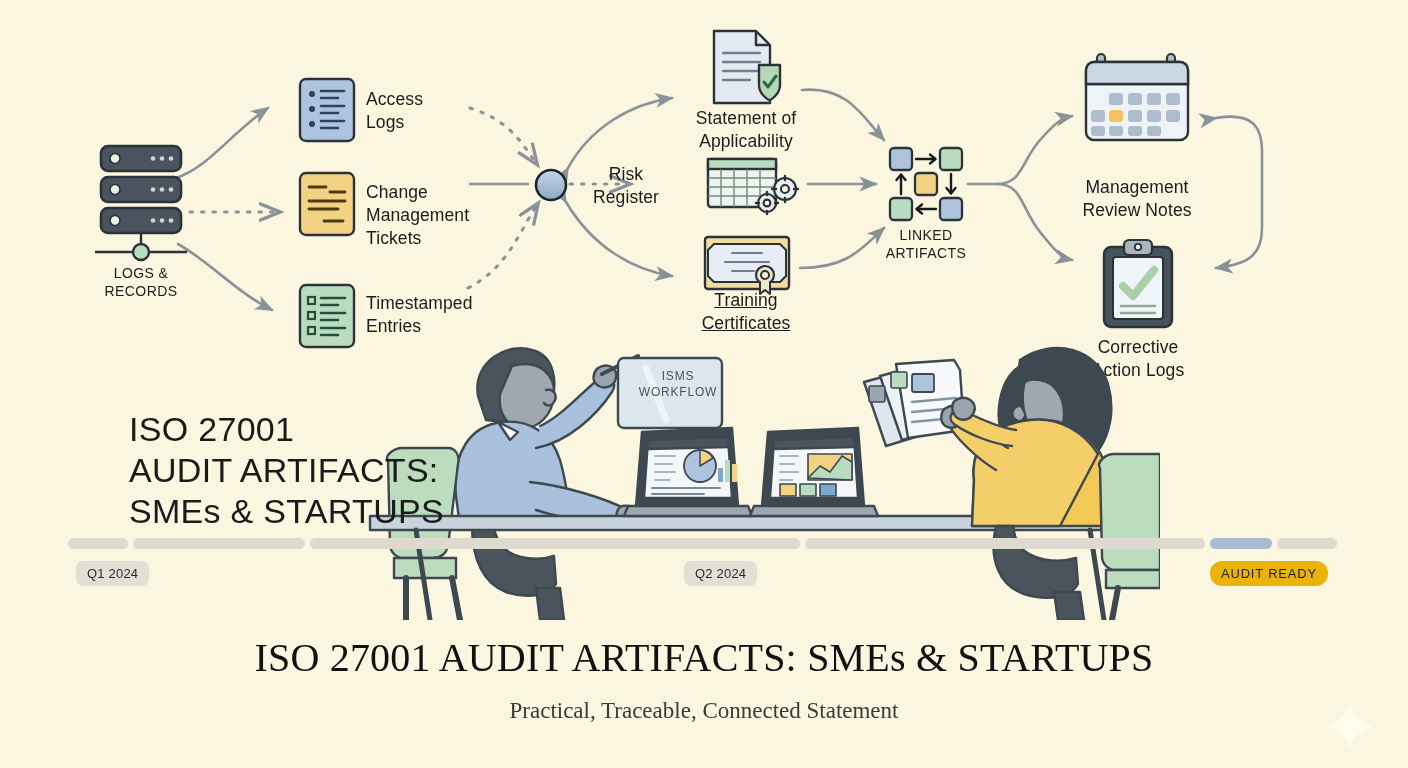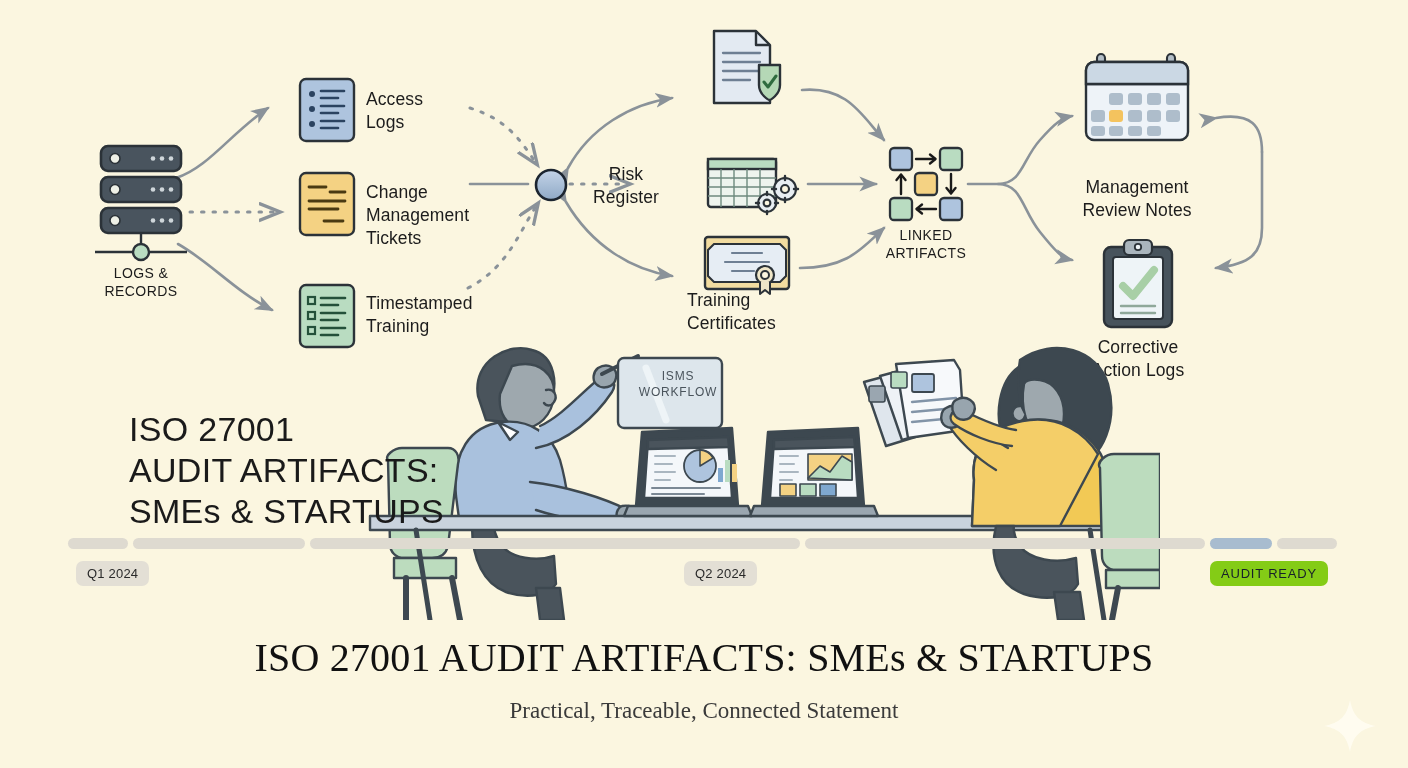--- a/index.html
+++ b/index.html
@@ -62,23 +62,24 @@
     height: 25px;
     line-height: 25px;
     border-radius: 7px;
     background: #e3dfd5;
     color: #2a2a2a;
     font-size: 13px;
     padding: 0 11px;
     letter-spacing: .2px;
   }
   .tl-badge.ready {
-    background: #84cc16;
+    background: #eab308;
     color: #17202a;
     letter-spacing: .8px;
+    border-radius: 12px;
   }
 
   
   #bottom-title {
     position: absolute;
     left: 0; right: 0;
     top: 634px;
     text-align: center;
     font-size: 40px;
     color: #111;
@@ -229,21 +230,21 @@
         <path d="M24,16 L48,16"></path>
           <path d="M24,23 L41,23"></path>
         <path d="M24,31 L48,31"></path>
           <path d="M24,38 L41,38"></path>
         <path d="M24,46 L48,46"></path>
           <path d="M24,53 L41,53"></path>
       </g>
     </svg>
   </div>
   <div class="node-label" style="left:366px;top:292px;">Timestamped
-Training</div>
+Entries</div>
 
   <div class="abs" style="left:533px;top:167px;">
     <svg width="36" height="36" viewBox="0 0 36 36">
       <defs>
           <linearGradient id="hubg" x1="0" y1="0" x2="0" y2="1">
         <stop offset="0" stop-color="#c4d4e8"></stop>
             <stop offset="1" stop-color="#8fa9c6"></stop>
       </linearGradient>
         </defs>
       <circle cx="18" cy="18" r="15" fill="url(#hubg)" stroke="#1c2530" stroke-width="2.6"></circle>
@@ -257,20 +258,22 @@
       <g stroke="#6e7f93" stroke-width="2.3" stroke-linecap="round">
         <path d="M17,26 L54,26"></path>
           <path d="M17,35 L54,35"></path>
           <path d="M17,44 L54,44"></path>
           <path d="M17,53 L44,53"></path>
       </g>
       <path d="M53,38 L74,38 L74,58 C74,68 64,73 63.5,73 C63,73 53,68 53,58 Z" fill="#b5d8b6" stroke="#2b3238" stroke-width="2.4" stroke-linejoin="round"></path>
       <path d="M58,55 L62,60 L70,49" fill="none" stroke="#2f6b3f" stroke-width="3" stroke-linecap="round" stroke-linejoin="round"></path>
     </svg>
   </div>
+  <div class="node-label" style="left:687px;top:107px;width:118px;text-align:center;">Statement of
+Applicability</div>
 
   <div class="abs" style="left:704px;top:155px;">
     <svg width="100" height="68" viewBox="0 0 100 68">
       <rect x="4" y="4" width="68" height="48" rx="3" fill="#eef4ee" stroke="#2b3238" stroke-width="2.4"></rect>
       <rect x="4" y="4" width="68" height="10" fill="#b9dcc1" stroke="#2b3238" stroke-width="2.4"></rect>
       <g stroke="#6e8a7e" stroke-width="1.4">
         <path d="M4,23 H72"></path>
           <path d="M4,32 H72"></path>
           <path d="M4,41 H72"></path>
         <path d="M17,14 V52"></path>
@@ -308,21 +311,21 @@
       <g stroke="#6e7f93" stroke-width="2.2" stroke-linecap="round">
         <path d="M30,19 L60,19"></path>
           <path d="M23,28 L67,28"></path>
           <path d="M30,37 L52,37"></path>
       </g>
       <circle cx="63" cy="41" r="9" fill="#efe6c8" stroke="#2b3238" stroke-width="2.2"></circle>
       <circle cx="63" cy="41" r="4" fill="#fbf6e0" stroke="#2b3238" stroke-width="2"></circle>
       <path d="M58,48 L58,60 L63,56 L68,60 L68,48" fill="#efe6c8" stroke="#2b3238" stroke-width="2" stroke-linejoin="round"></path>
     </svg>
   </div>
-  <div class="node-label" style="left:687px;top:289px;width:118px;">Training
+  <div class="node-label" style="left:687px;top:289px;width:118px;text-align:center;text-decoration:underline;">Training
 Certificates</div>
 
   <div class="abs" style="left:886px;top:144px;">
     <svg width="80" height="80" viewBox="0 0 80 80">
       <g stroke="#2b3238" stroke-width="2.3">
         <rect x="4" y="4" width="22" height="22" rx="4" fill="#aec4de"></rect>
         <rect x="54" y="4" width="22" height="22" rx="4" fill="#b9dcc1"></rect>
         <rect x="29" y="29" width="22" height="22" rx="4" fill="#f4d283"></rect>
         <rect x="4" y="54" width="22" height="22" rx="4" fill="#b9dcc1"></rect>
         <rect x="54" y="54" width="22" height="22" rx="4" fill="#aec4de"></rect>

